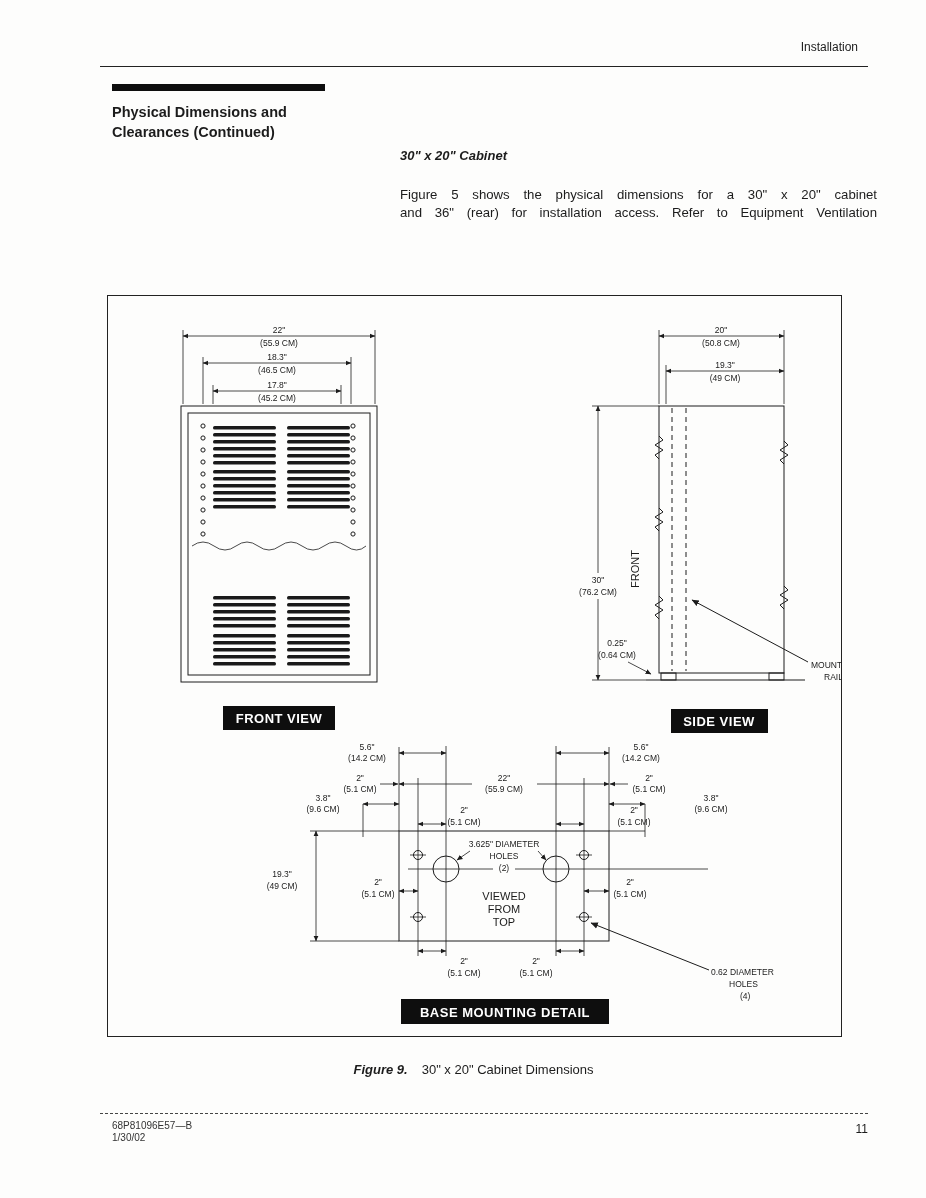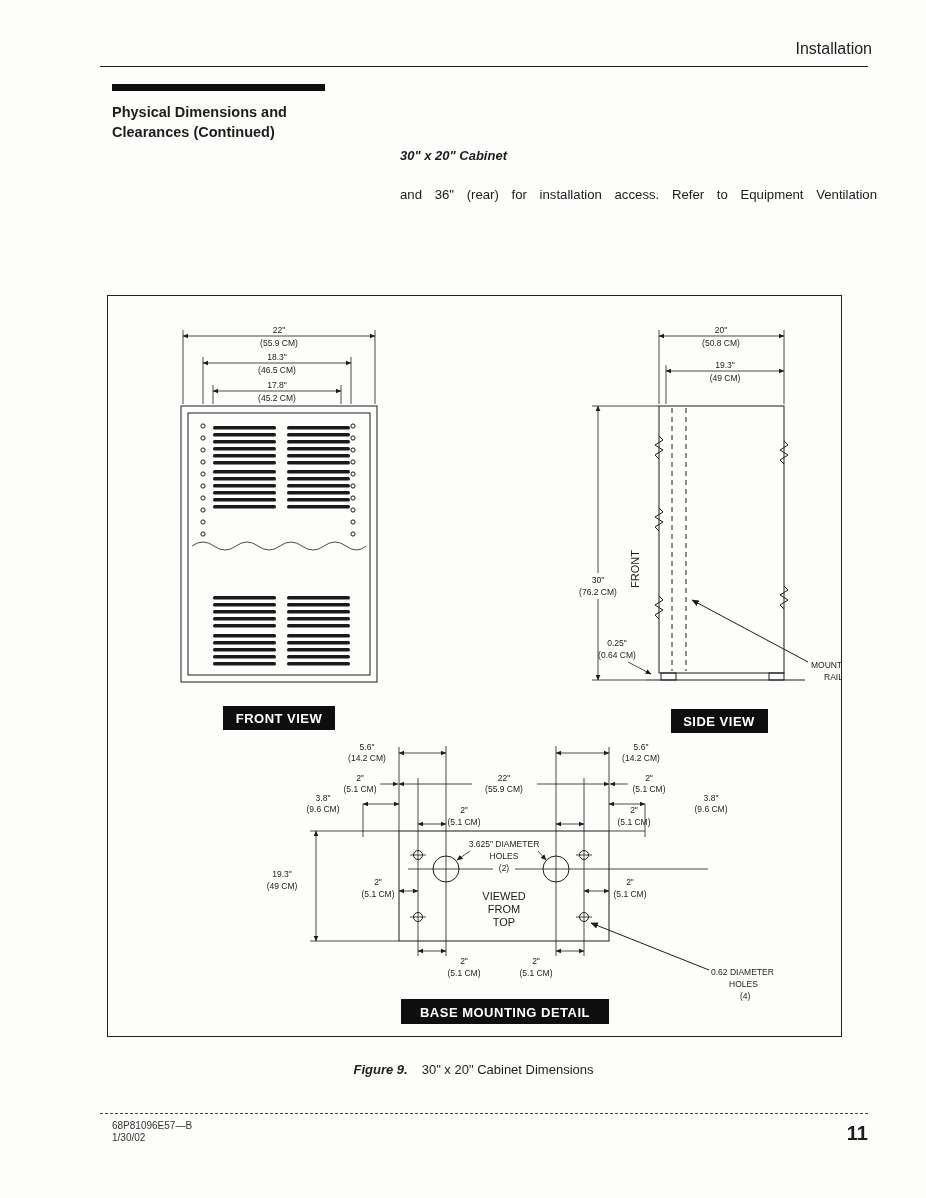--- a/index.html
+++ b/index.html
@@ -1,31 +1,31 @@
 <!DOCTYPE html>
 <html><head>
 <meta charset="utf-8">
 <style>
   html,body{margin:0;padding:0;background:#d9d9d9;}
   .page{position:relative;width:926px;height:1198px;background:#fdfdfc;margin:0 auto;
         font-family:"Liberation Sans","DejaVu Sans",sans-serif;color:#1c1c1c;overflow:hidden;}
-  .running-head{position:absolute;top:40px;right:54px;font-size:16px;text-align:right;}
+  .running-head{position:absolute;top:40px;right:68px;font-size:12px;text-align:right;}
   .head-rule{position:absolute;top:66px;left:100px;width:768px;border-top:1.6px solid #222;}
   .section-bar{position:absolute;top:84px;left:112px;width:213px;height:7px;background:#0e0e0e;}
   .section-title{position:absolute;top:102px;left:112px;font-size:14.5px;font-weight:bold;line-height:20px;}
   .subsection{position:absolute;top:148px;left:400px;font-size:13px;font-weight:bold;font-style:italic;}
   .bodytext{position:absolute;top:186px;left:400px;width:477px;font-size:13.2px;line-height:17.6px;}
   .bodytext .jline{text-align:justify;text-align-last:justify;}
   .bodytext .lline{text-align:left;}
   .figure-box{position:absolute;top:295px;left:107px;width:733px;height:740px;border:1.2px solid #222;}
   .caption{position:absolute;top:1062px;left:107px;width:733px;text-align:center;font-size:13px;}
   .caption .cap-label{font-weight:bold;font-style:italic;margin-right:14px;}
   .foot-rule{position:absolute;top:1113px;left:100px;width:768px;border-top:1px dashed #444;}
   .footer-left{position:absolute;top:1120px;left:112px;font-size:10px;line-height:12px;color:#333;}
-  .page-num{position:absolute;top:1122px;right:58px;font-size:20px;font-weight:bold;text-align:center;}
+  .page-num{position:absolute;top:1122px;right:58px;font-size:12px;font-weight:normal;text-align:center;}
   svg .ln{stroke:#1c1c1c;stroke-width:1;fill:none;}
   svg .thin{stroke:#1c1c1c;stroke-width:0.8;fill:none;}
   svg .dash{stroke-dasharray:5,4;}
   svg text{font-family:"Liberation Sans","DejaVu Sans",sans-serif;fill:#1a1a1a;stroke:none;}
   svg .dim{font-size:8.5px;text-anchor:middle;}
   svg .dims{font-size:8.5px;}
   svg .viewlbl{font-size:13px;font-weight:bold;fill:#ffffff;text-anchor:middle;letter-spacing:.5px;}
   svg .midlbl{font-size:11px;text-anchor:middle;}
   svg .blackbox{fill:#0e0e0e;stroke:none;}
   svg .wh{fill:#fdfdfc;stroke:#1c1c1c;stroke-width:1;}
@@ -42,20 +42,21 @@
 
   <div class="section-bar"></div>
   <div class="section-title">
     <div>Physical Dimensions and</div>
     <div>Clearances (Continued)</div>
   </div>
 
   <div class="subsection">30" x 20" Cabinet</div>
 
   <div class="bodytext">
+    <div class="jline">Figure 5 shows the physical dimensions for a 30" x 20" cabinet</div>
     <div class="jline">and 36" (rear)  for installation access. Refer to Equipment Ventilation</div>
   </div>
 
   <div class="figure-box">
     <svg width="733" height="740" viewBox="0 0 733 740">
       <defs>
         <marker id="ah" viewBox="0 0 10 10" refX="8.5" refY="5" markerWidth="8" markerHeight="8" orient="auto-start-reverse">
           <path d="M0,1 L9,5 L0,9 z" fill="#1c1c1c"></path>
         </marker>
         <rect id="slat" width="63" height="3.6" rx="1.7" class="slatfill"></rect>

